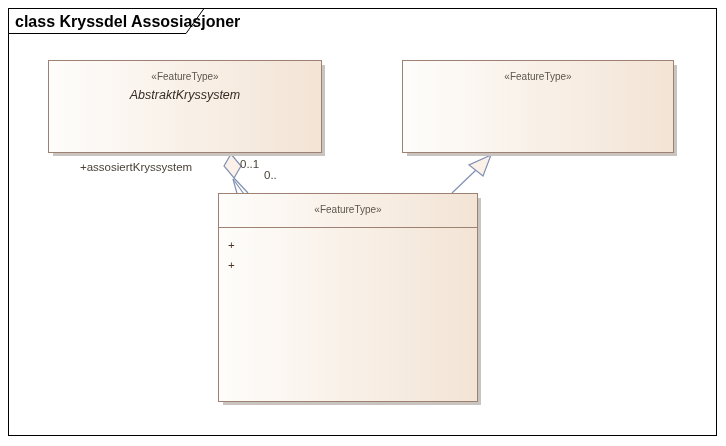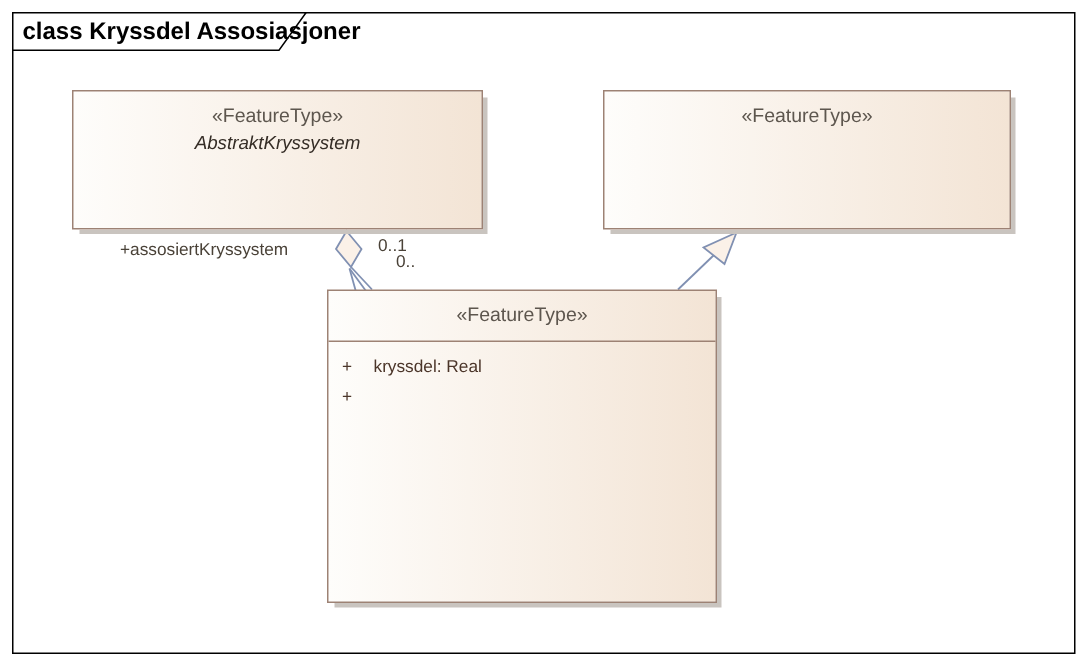--- a/index.html
+++ b/index.html
@@ -31,21 +31,21 @@
   .uml-class{
     position:absolute;box-sizing:border-box;
     border:1px solid var(--box-border);
     background:linear-gradient(to right,var(--box-fill-light) 0%,var(--box-fill-dark) 100%);
     box-shadow:4px 4px 0 -1px var(--shadow);
   }
   .class-header{
     text-align:center;padding-top:7px;line-height:18px;
   }
   .stereotype{
-    font-size:13px;color:var(--stereotype-text);
+    font-size:10px;color:var(--stereotype-text);
   }
   .class-name{
     font-size:12.5px;font-weight:normal;color:var(--name-text);
   }
   .class-name.abstract{font-style:italic;}
   .attr-section{
     border-top:1px solid var(--box-border);
     margin-top:8px;padding:7px 0 0 9px;overflow:hidden;
   }
   .attr-row{
@@ -101,23 +101,22 @@
   </div>
 </div>
 
 <div class="uml-class" style="left:218px;top:193px;width:260px;height:209px;">
   <div class="class-header">
     <div class="stereotype">«FeatureType»</div>
   </div>
   <div class="attr-section">
     <div class="attr-row">
       <span class="attr-vis">+</span>
-      <span>kryssdel: Real</span>
     </div>
     <div class="attr-row">
       <span class="attr-vis">+</span>
     </div>
   </div>
 </div>
 
 <div class="edge-label" style="left:80px;top:161px;">+assosiertKryssystem</div>
-<div class="edge-label" style="left:240px;top:158px;margin-left:12px;">0..1</div>
+<div class="edge-label" style="left:240px;top:158px;">0..1</div>
 <div class="edge-label" style="left:264px;top:169px;">0..</div>
 
 </body></html>

